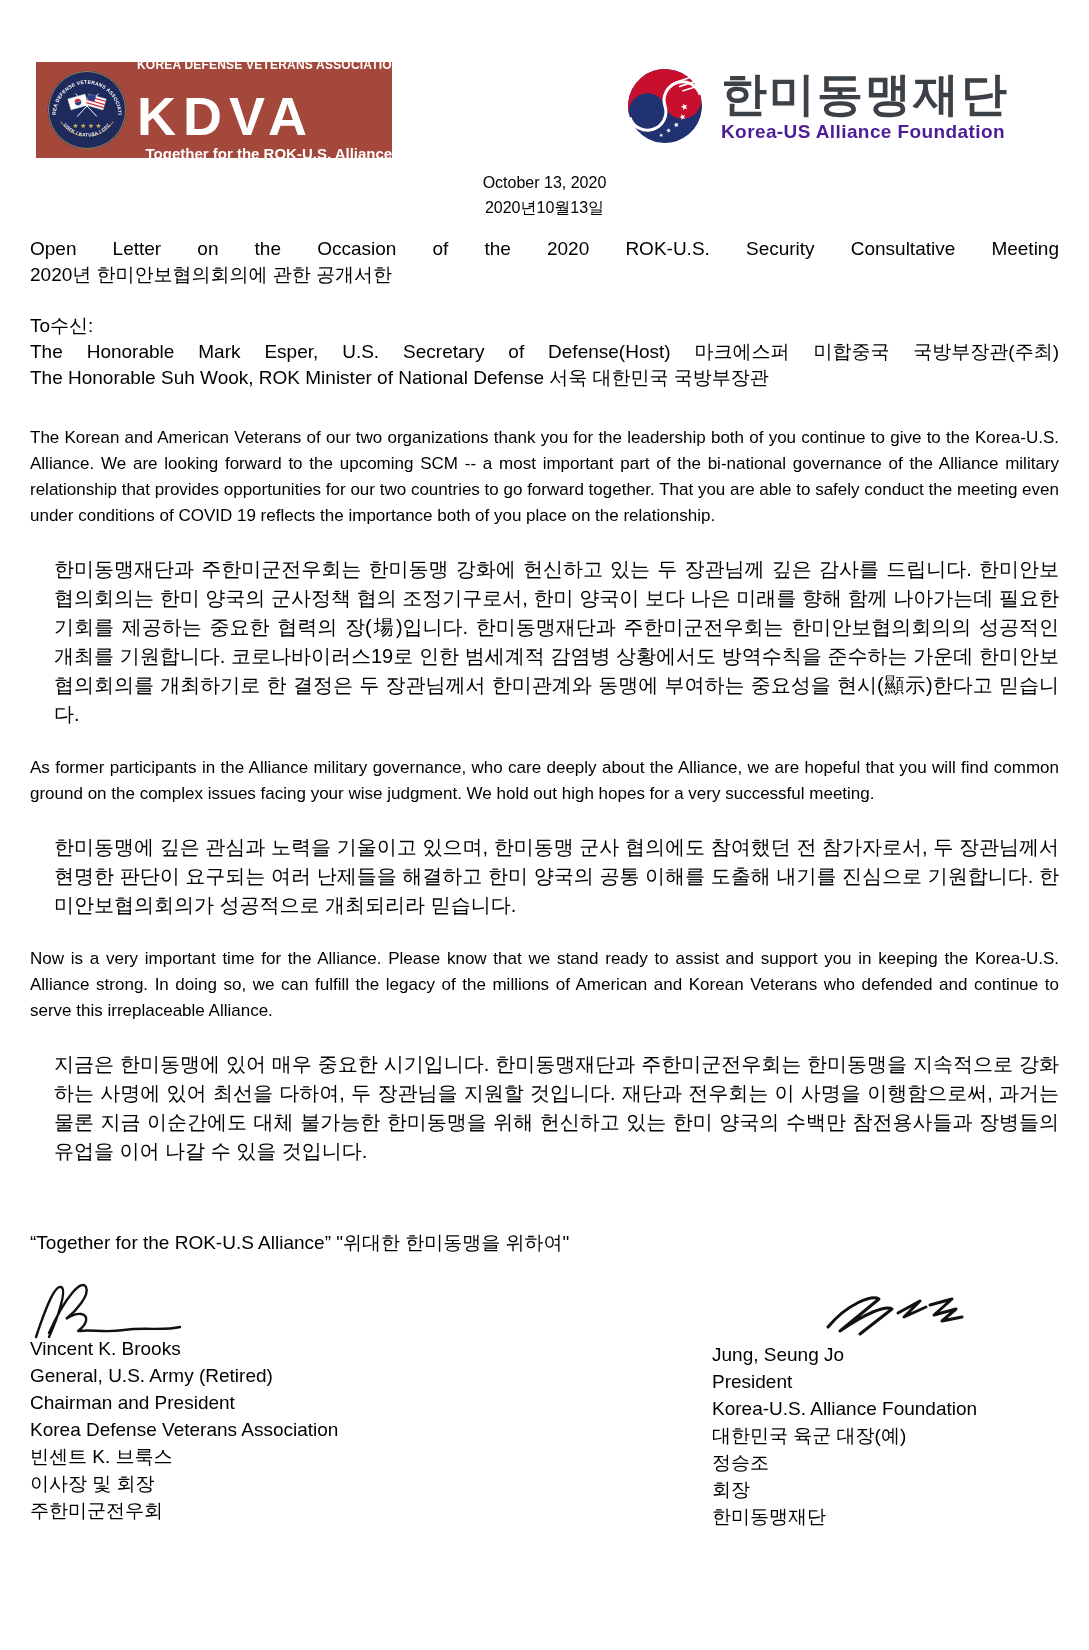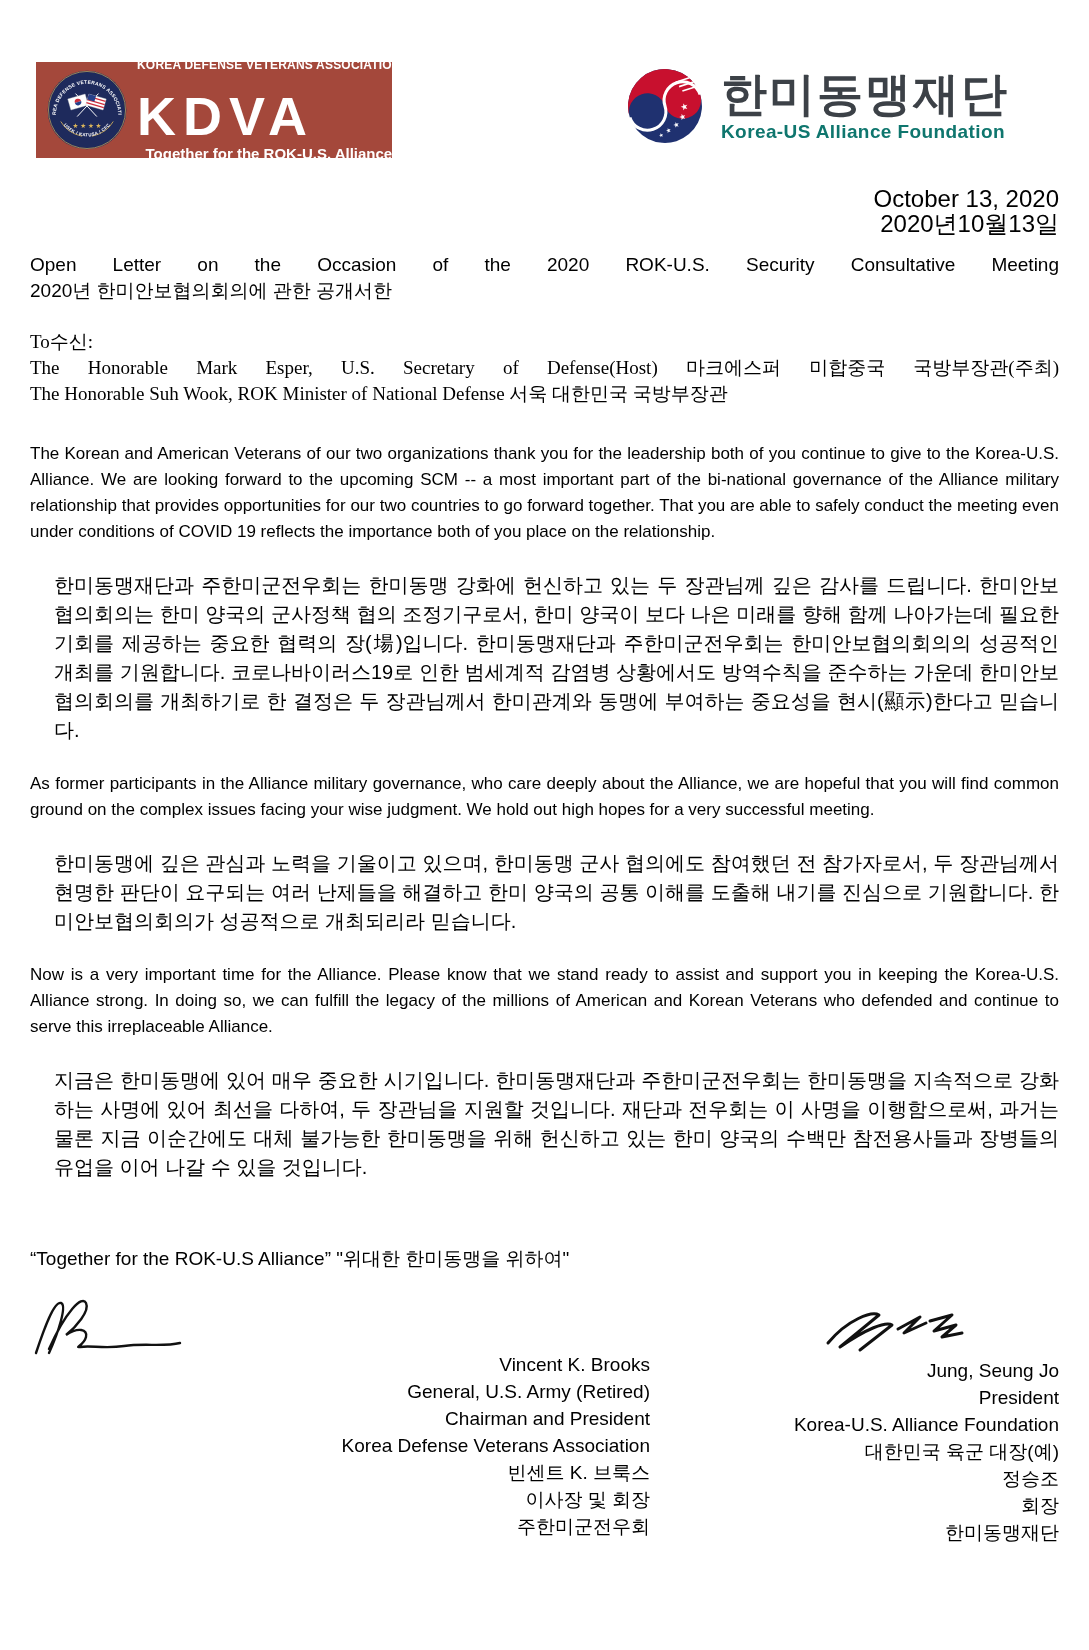--- a/index.html
+++ b/index.html
@@ -18,35 +18,35 @@
               align-items:center; padding-left:10px; }
   .kdva-badge { flex:0 0 auto; }
   .kdva-text { margin-left:9px; color:#fff; line-height:1; }
   .kdva-assoc { font-size:12px; font-weight:700; letter-spacing:.2px; white-space:nowrap; }
   .kdva-acronym { font-size:54px; font-weight:800; letter-spacing:7px; margin-top:18px; }
   .kdva-tagline { font-size:15px; font-weight:600; margin-top:3px; white-space:nowrap;text-align:center; }
 
   .kaf-box { display:flex; align-items:center; margin-right:46px; }
   .kaf-text { margin-left:12px; }
   .kaf-korean { font-size:46px; font-weight:800; color:#3c4147; letter-spacing:2px; line-height:1.1; }
-  .kaf-english { font-size:19px; font-weight:700; color:#0f766e; letter-spacing:.4px; margin-top:2px; }
+  .kaf-english { font-size:19px; font-weight:700; color:#4c1d95; letter-spacing:.4px; margin-top:2px; }
 
   
-  .date-block { text-align:right; margin-top:28px; font-size:24px; line-height:25px; }
+  .date-block { text-align:center; margin-top:12px; font-size:16px; line-height:25px; }
   .title-block { margin-top:16px; font-size:19px; line-height:26px; }
   .justify-full { text-align:justify; text-align-last:justify; }
-  .recipients { margin-top:25px; font-size:19px; line-height:26px;font-family:Liberation Serif, serif; }
+  .recipients { margin-top:25px; font-size:19px; line-height:26px; }
   .para { margin:26px 0 0 0; text-align:justify; }
   .para.en { font-size:17px; line-height:26px; }
   .para.ko { font-size:20px; line-height:29px;margin-left:24px; }
   .para.first { margin-top:34px; }
   .motto { margin-top:64px; font-size:19px; }
 
   
-  .sig-row { display:flex; margin-top:16px;text-align:right; }
+  .sig-row { display:flex; margin-top:16px; }
   .sig-left { width:620px; }
   .sig-right { flex:1; padding-left:62px; }
   .sig-scribble { display:block; }
   .sig-left .sig-scribble { margin:0 0 -8px -4px; }
   .sig-right .sig-scribble { margin:14px 0 2px 110px; }
   .sig-line { font-size:19px; line-height:27px; }
 </style>
 </head>
 <body>
 

